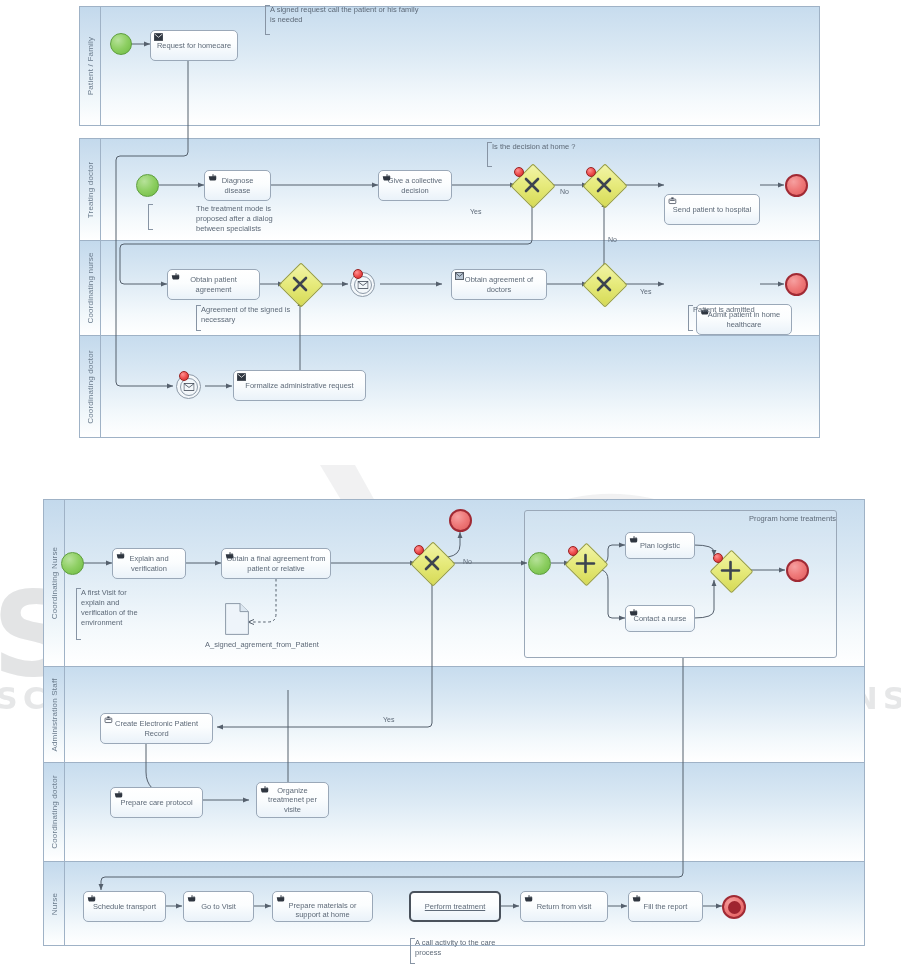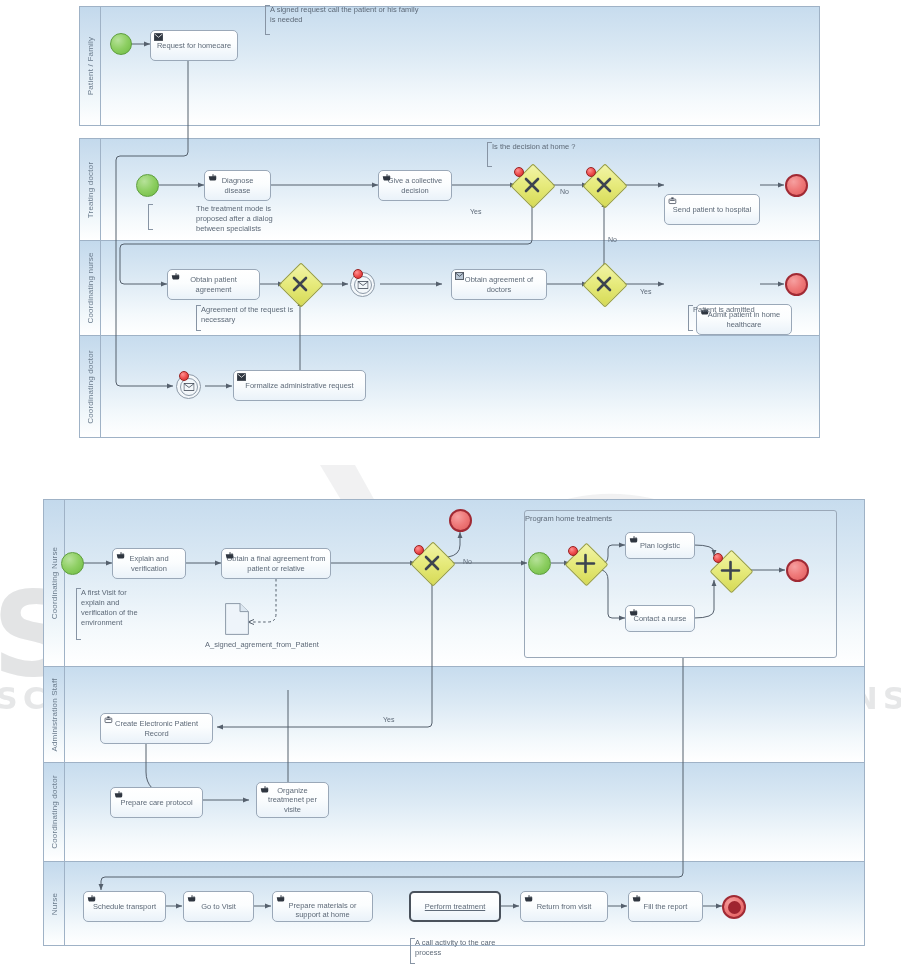--- a/index.html
+++ b/index.html
@@ -78,21 +78,21 @@
     border-bottom:1px solid #8794a4;}
   .plain-label{position:absolute;z-index:7;font-size:7.5px;color:#5e6a78;
     white-space:nowrap;}
 
   .flowlabel{position:absolute;z-index:7;font-size:7px;color:#5e6a78;
     white-space:nowrap;background:transparent;}
 
   
   .subproc{position:absolute;box-sizing:border-box;border:1px solid #9aa8b8;
     border-radius:3px;background:rgba(255,255,255,0.10);z-index:3;}
-  .subproc-title{position:absolute;top:3px;left:0;right:0;text-align:left;
+  .subproc-title{position:absolute;top:3px;left:0;right:0;text-align:right;
     font-size:7.5px;color:#5e6a78;}
 
   svg.edges{position:absolute;left:0;top:0;width:901px;height:968px;z-index:5;
     pointer-events:none;}
 </style>
 </head>
 <body>
 
 <div id="watermark">
   <svg class="wm-swoosh" viewBox="0 0 420 380">
@@ -250,21 +250,21 @@
 <div class="node evt end" style="left:785px;top:174px;width:23px;height:23px;"></div>
 
 <div class="node task" style="left:167px;top:269px;width:93px;height:31px;">
   <svg class="task-icon" viewBox="0 0 12 10">
     <path d="M1,4 h5 v-2.6 h1.4 v2.6 h1.3 v-1.2 h1.3 v1.2 h1 v3.6 q0,2.2 -2.4,2.2 h-4.2 q-2,0 -2.6,-1.6 z" fill="#2f3640"></path>
   </svg>
   <span class="tlabel">Obtain patient agreement</span>
 </div>
 
 <div class="annot" style="left:196px;top:305px;width:100px;height:26px;">
-  <span>Agreement of the request is necessary</span>
+  <span>Agreement of the signed is necessary</span>
 </div>
 
 <div class="node gw" style="left:285px;top:269px;width:30px;height:30px;">
   <div class="gwbox"></div>
   <svg class="gmark" viewBox="0 0 30 30">
     <path d="M9,9 L21,21 M21,9 L9,21" stroke="#3d4450" stroke-width="2.6" fill="none" stroke-linecap="round"></path>
   </svg>
 </div>
 
 <div class="node evt inter" style="left:350px;top:272px;width:25px;height:25px;">

